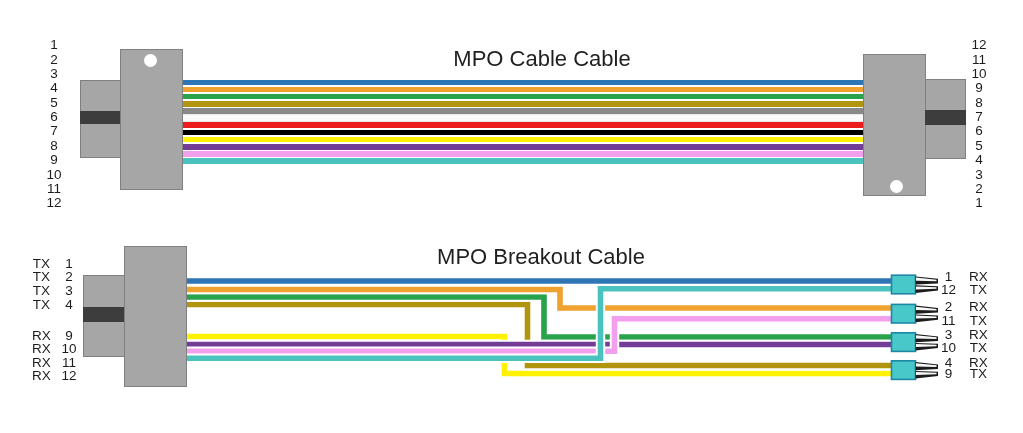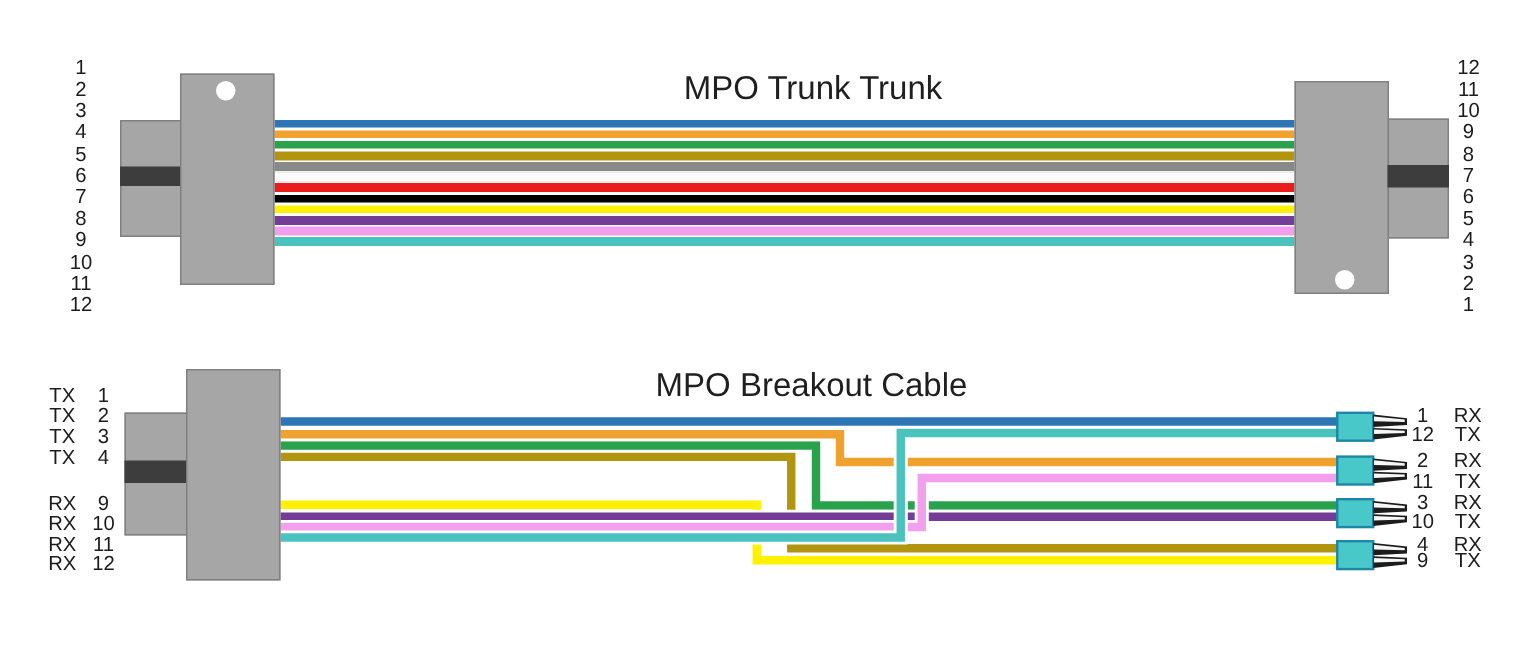--- a/index.html
+++ b/index.html
@@ -14,21 +14,21 @@
   .stripe{position:absolute}
   .stripe.white-fiber{box-shadow:0 0 0 0.6px #d8d8d8}
   svg{position:absolute;left:0;top:0}
 </style>
 </head>
 <body>
 
 <div id="stage">
 
   <section>
-    <div class="title" style="left:262px;top:46px;width:560px">MPO Trunk Trunk</div>
+    <div class="title" style="left:262px;top:46px;width:560px">MPO Cable Cable</div>
 
     <div id="trunk-stripes">
         <div class="stripe" style="left: 183px; top: 79.5px; width: 680px; height: 5.7px; background: rgb(46, 117, 182);"></div>
         <div class="stripe" style="left: 183px; top: 86.65px; width: 680px; height: 5.7px; background: rgb(240, 162, 46);"></div>
         <div class="stripe" style="left: 183px; top: 93.8px; width: 680px; height: 5.7px; background: rgb(40, 163, 76);"></div>
         <div class="stripe" style="left: 183px; top: 100.95px; width: 680px; height: 5.7px; background: rgb(178, 149, 14);"></div>
         <div class="stripe" style="left: 183px; top: 108.1px; width: 680px; height: 5.7px; background: rgb(137, 137, 137);"></div>
         <div class="stripe white-fiber" style="left: 183px; top: 115.25px; width: 680px; height: 5.7px; background: rgb(251, 251, 251);"></div>
         <div class="stripe" style="left: 183px; top: 122.4px; width: 680px; height: 5.7px; background: rgb(234, 28, 28);"></div>
         <div class="stripe" style="left: 183px; top: 129.55px; width: 680px; height: 5.7px; background: rgb(0, 0, 0);"></div>

